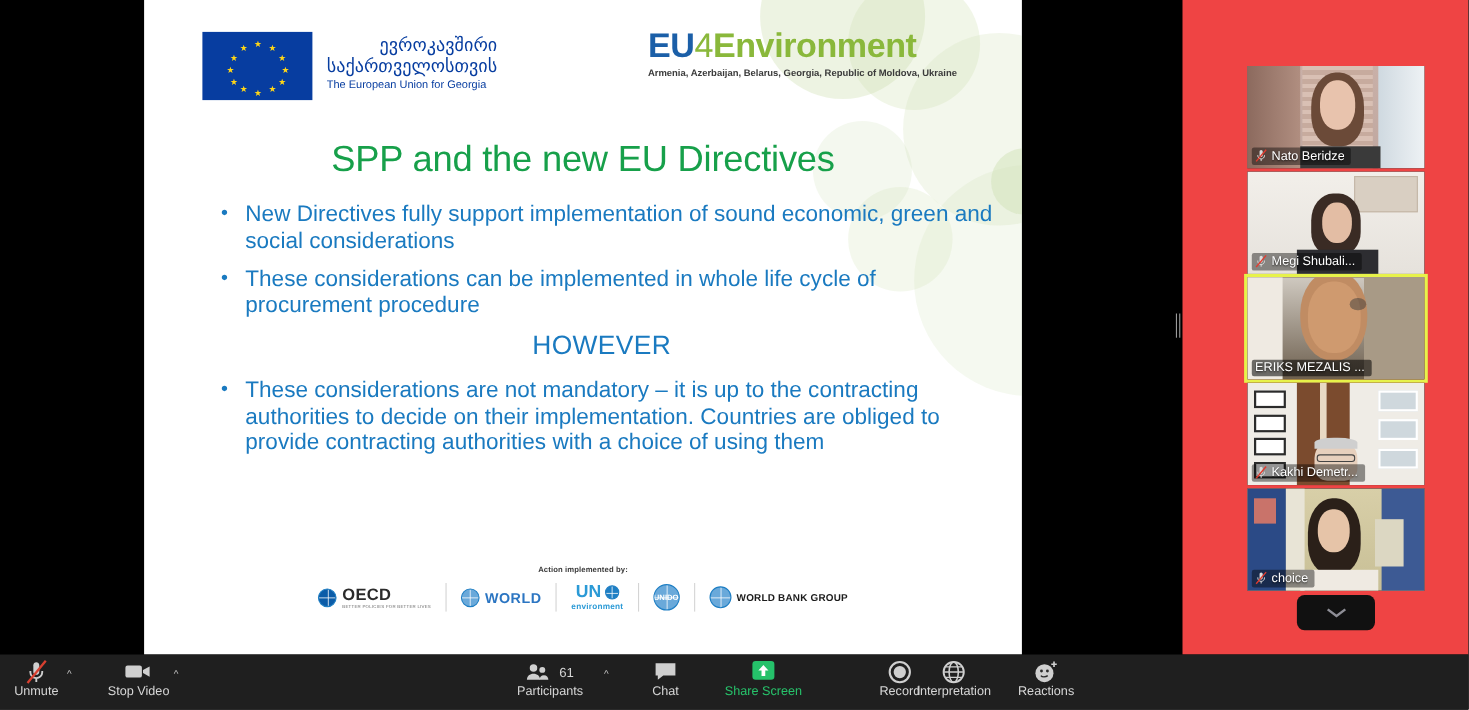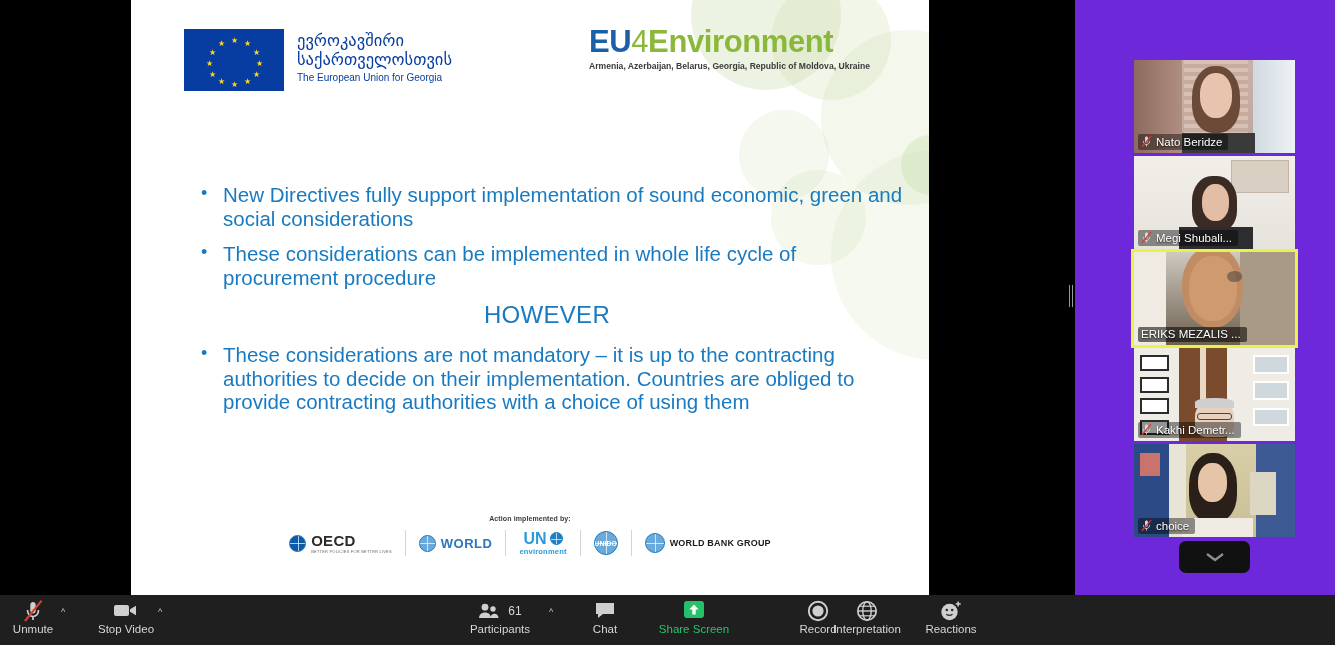--- a/index.html
+++ b/index.html
@@ -17,21 +17,21 @@
   .blob { position:absolute; border-radius:50%; background:#cfe0b4; opacity:.38; }
 
   .slide-inner { position:relative; z-index:3; width:100%; height:100%; }
 
   
   .eu-logo { position:absolute; left:53px; top:29px; display:flex; align-items:flex-start; gap:13px; }
   .eu-flag { position:relative; width:100px; height:62px; background:#073da0; flex:none; }
   .eu-star { position:absolute; color:#ffd617; font-size:8px; line-height:8px; }
   .eu-text { padding-top:2px; }
   .eu-ka1, .eu-ka2 { color:#073da0; font-size:16.5px; line-height:19px; white-space:nowrap;
-                     font-family:"DejaVu Sans", sans-serif; }
+                     font-family:"DejaVu Sans", sans-serif;text-align:right; }
   .eu-en { color:#073da0; font-size:10px; margin-top:3px; white-space:nowrap; }
 
   
   .e4e { position:absolute; left:458px; top:24px; }
   .e4e-main { font-size:31px; font-weight:bold; letter-spacing:-.4px; line-height:36px; white-space:nowrap; }
   .e4e-eu { color:#1b5fa8;text-align:right; }
   .e4e-4 { color:#8ab83b; font-weight:normal; }
   .e4e-env { color:#8ab83b; }
   .e4e-sub { font-size:8.6px; font-weight:bold; color:#3b3b3b; margin-top:1px; white-space:nowrap; }
 
@@ -68,21 +68,21 @@
   .f-unido { font-size:7px; font-weight:bold; color:#2b75c2; }
   .f-wb { font-size:9px; font-weight:bold; color:#1b1b1b; letter-spacing:.2px; }
 
   
   #drag-handle { position:absolute; left:1067px; top:285px; width:8px; height:22px; cursor:col-resize; }
   #drag-handle i { position:absolute; top:0; width:1px; height:22px; background:#9a9a9a; display:block; }
   #drag-handle i:nth-child(1){ left:2px; }
   #drag-handle i:nth-child(2){ left:5px; }
 
   
-  #filmstrip { position:absolute; left:1075px; top:0; width:260px; height:595px; background:#6d28d9; }
+  #filmstrip { position:absolute; left:1075px; top:0; width:260px; height:595px; background:#ef4444; }
   .tile { position:absolute; left:59px; width:161px; height:93px; background:#2a2a2a; overflow:hidden; }
   .tile.active { outline:3px solid #e7f24a; outline-offset:0;padding-left:44px; }
   .tile-img { position:absolute; inset:0; }
   .name-tag { position:absolute; left:4px; bottom:3px; display:flex; align-items:center; gap:4px;
               background:rgba(0,0,0,.42); padding:1px 6px 2px 3px; border-radius:2px; max-width:152px; }
   .mic-off { width:11px; height:13px; flex:none; }
   .name-txt { color:#fff; font-size:11.5px; white-space:nowrap; overflow:hidden; text-overflow:clip;
               text-shadow:0 1px 2px rgba(0,0,0,.8); }
   #scroll-down-btn { position:absolute; left:1179px; top:541px; width:71px; height:32px;
                      background:#111; border-radius:7px; display:flex; align-items:center; justify-content:center; }
@@ -137,20 +137,21 @@
           </div>
         </div>
 
         <div class="e4e">
           <div class="e4e-main">
             <span class="e4e-eu">EU</span><span class="e4e-4">4</span><span class="e4e-env">Environment</span>
           </div>
           <div class="e4e-sub">Armenia, Azerbaijan, Belarus, Georgia, Republic of Moldova, Ukraine</div>
         </div>
 
+        <div class="slide-title">SPP and the new EU Directives</div>
 
         <div class="bullets">
           <div class="bullet">New Directives fully support implementation of sound economic, green and social considerations</div>
           <div class="bullet">These considerations can be implemented in whole life cycle of procurement procedure</div>
           <div class="however">HOWEVER</div>
           <div class="bullet">These considerations are not mandatory – it is up to the contracting authorities to decide on their implementation. Countries are obliged to provide contracting authorities with a choice of using them</div>
         </div>
 
         <div class="footer">
           <div class="footer-caption">Action implemented by:</div>

